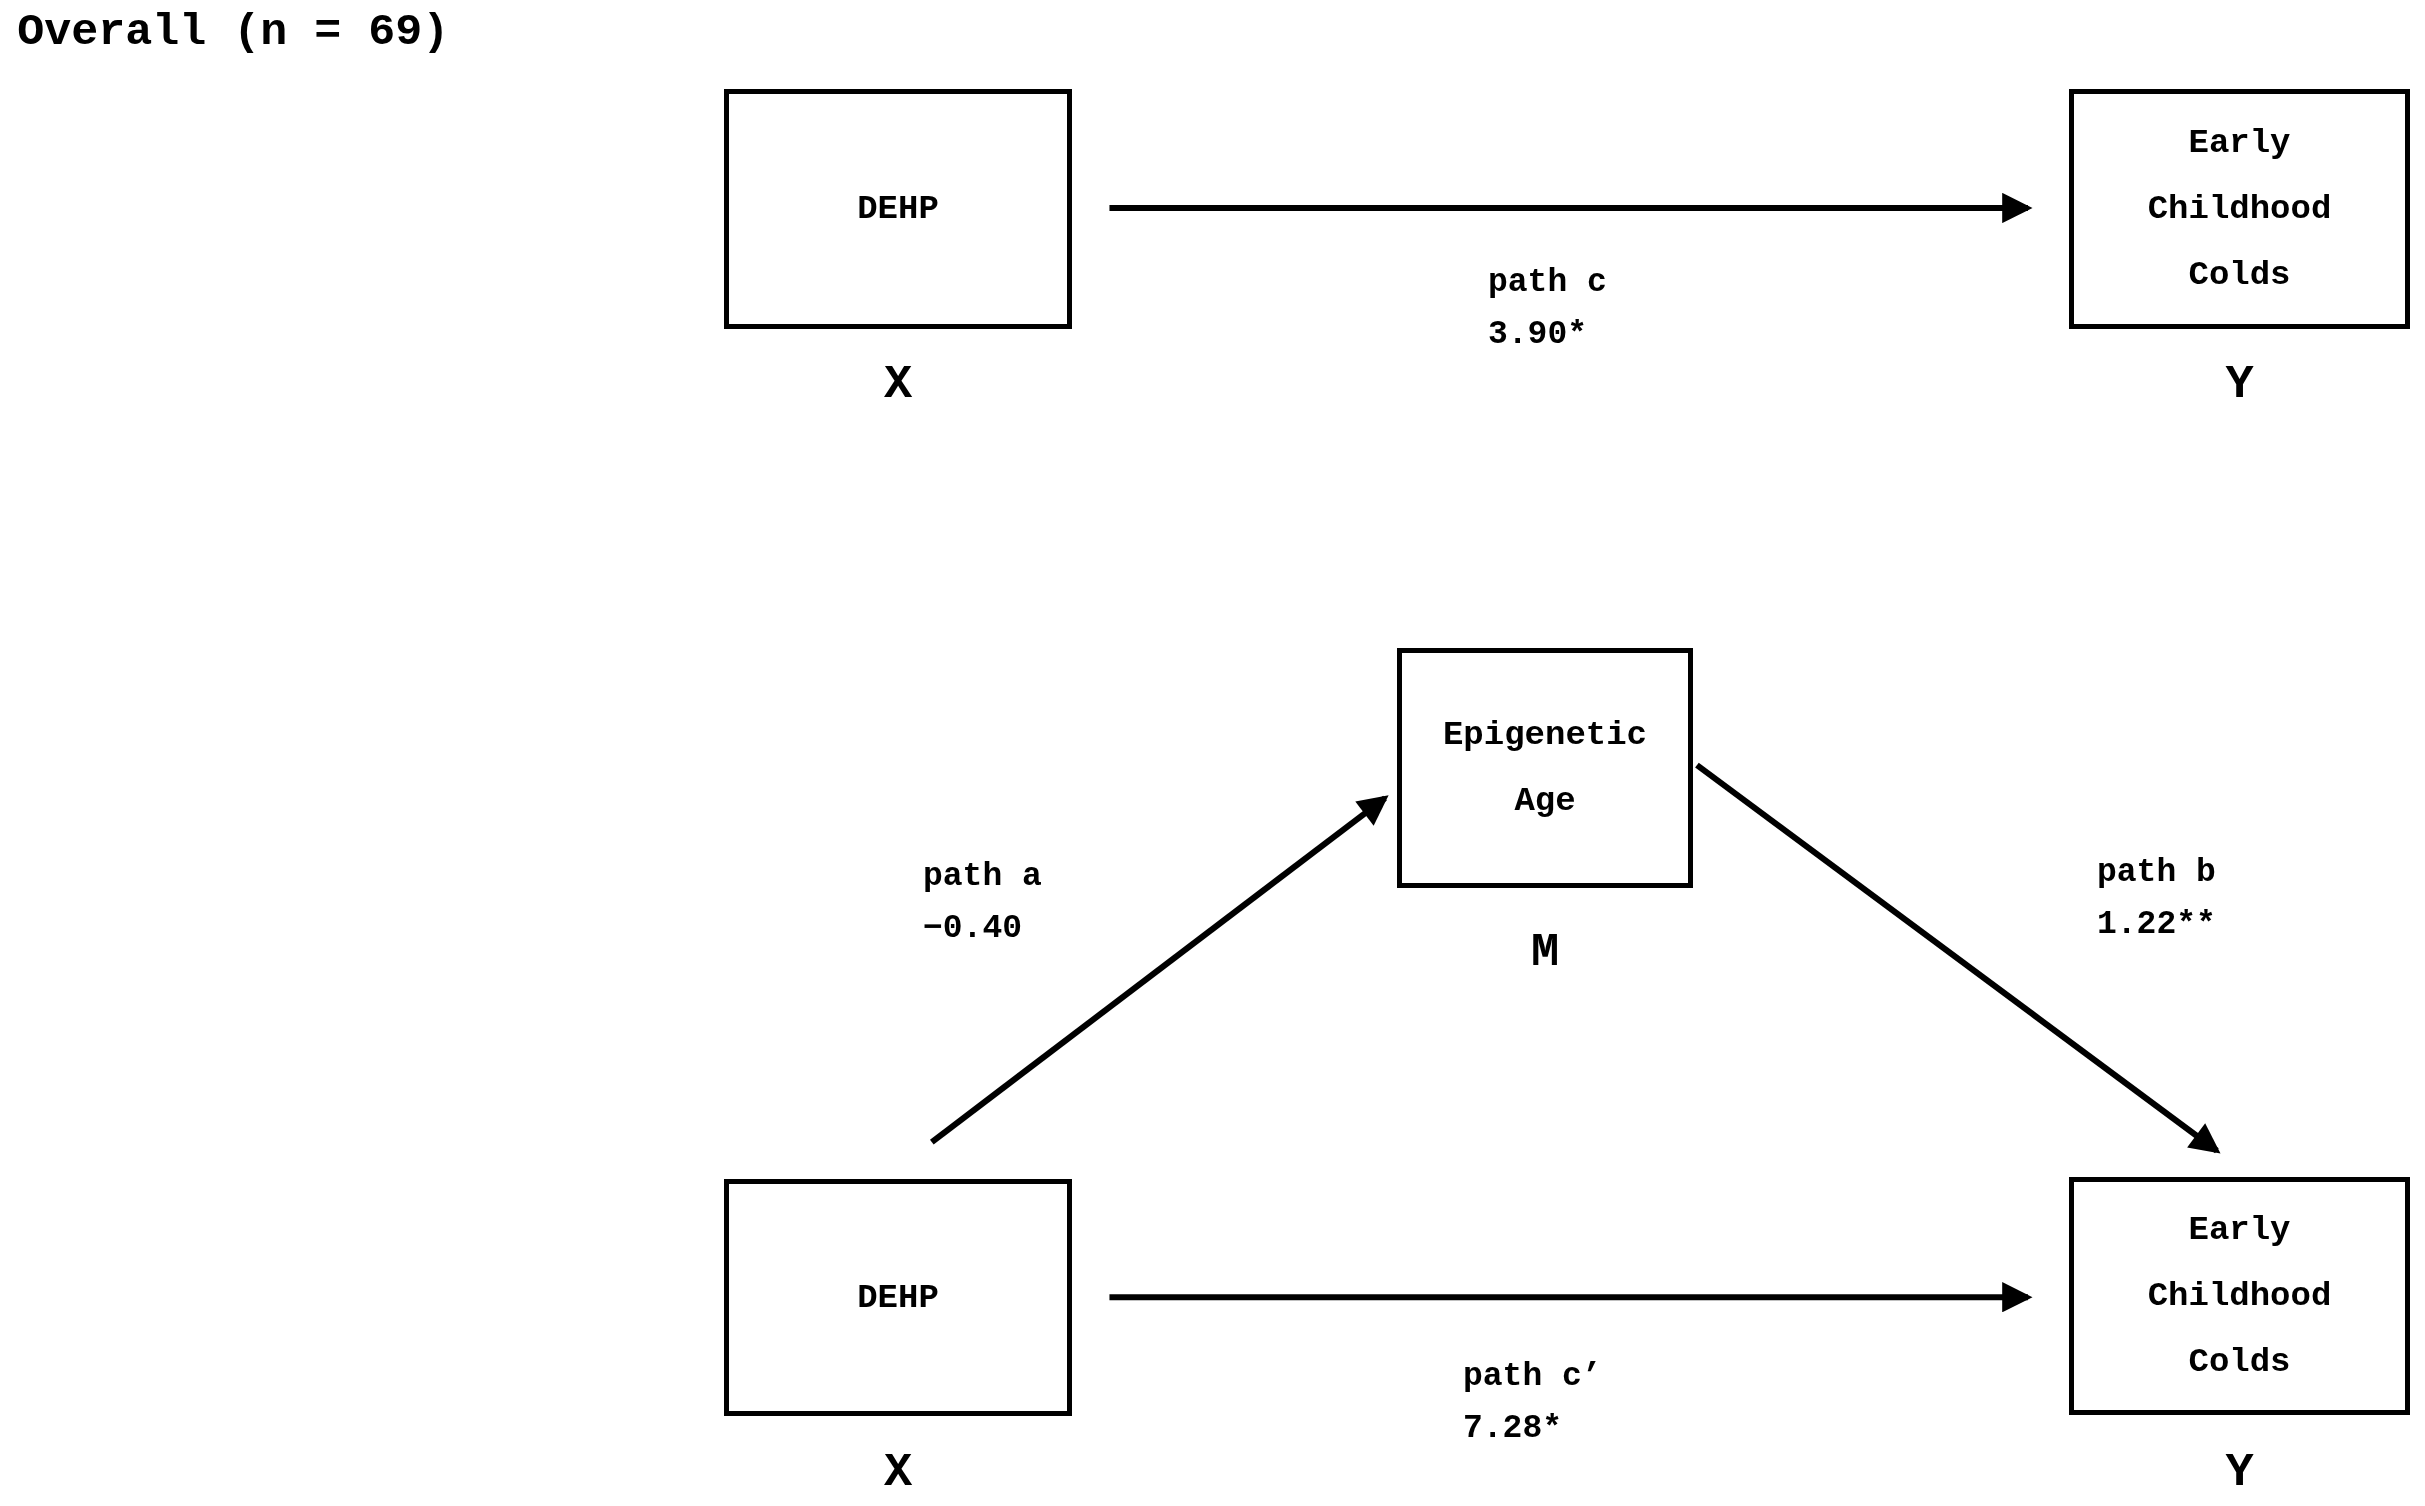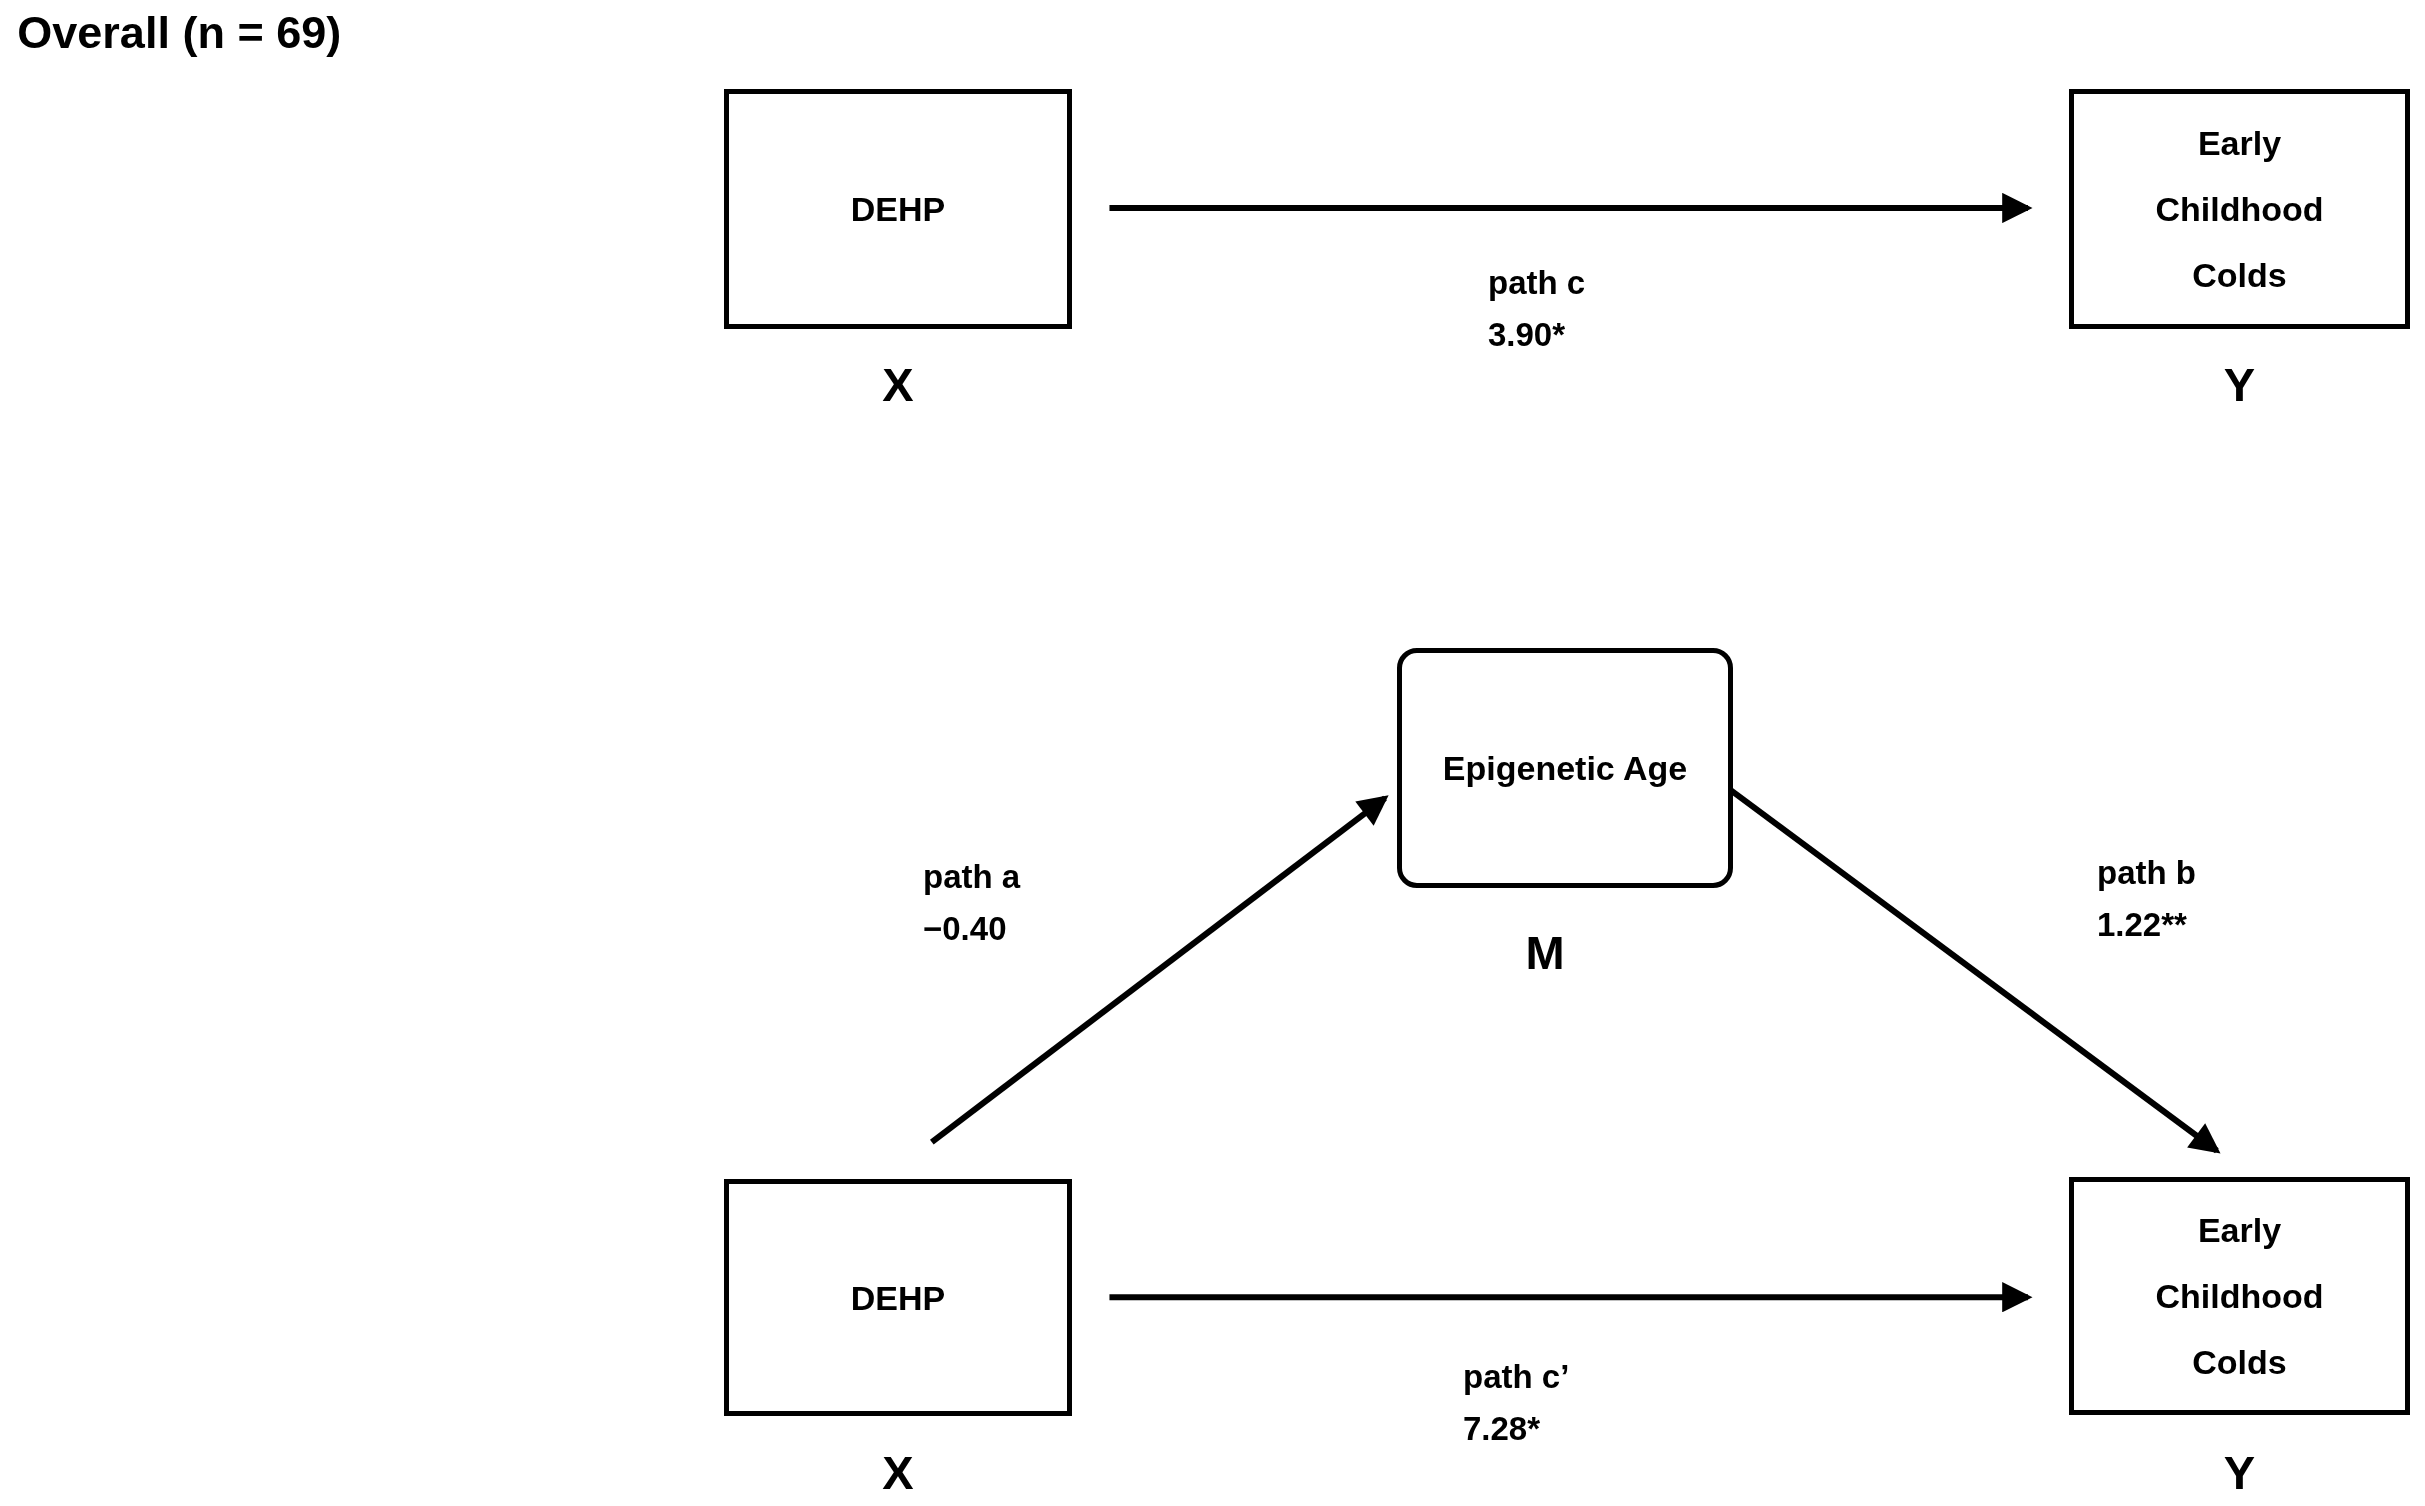--- a/index.html
+++ b/index.html
@@ -5,21 +5,21 @@
   html, body {
     margin: 0;
     padding: 0;
     background: #ffffff;
   }
   .canvas {
     position: relative;
     width: 2426px;
     height: 1506px;
     background: #ffffff;
-    font-family: Liberation Sans, sans-serif;
+    font-family: Liberation Mono, monospace;
     color: #000000;
     overflow: hidden;
   }
   .figure-title {
     position: absolute;
     left: 17.3px;
     top: 7px;
     font-size: 45px;
     font-weight: bold;
     line-height: 1.15;
@@ -61,21 +61,21 @@
     position: absolute;
     left: 0;
     top: 0;
     width: 2426px;
     height: 1506px;
     pointer-events: none;
   }
   
   .box-x-top     { left: 724px;  top: 89px;  width: 348px; height: 240px; }
   .box-y-top     { left: 2069px; top: 89px;  width: 341px; height: 240px; }
-  .box-m         { left: 1397px; top: 648px;  width: 336px; height: 240px; border-radius: 20px; }
+  .box-m         { left: 1397px; top: 648px;  width: 296px; height: 240px; }
   .box-x-bottom  { left: 724px;  top: 1179px; width: 348px; height: 237px; }
   .box-y-bottom  { left: 2069px; top: 1177px; width: 341px; height: 238px; }
   
   .role-x-top    { left: 724px;  top: 361px;  width: 348px; }
   .role-y-top    { left: 2069px; top: 361px;  width: 341px; }
   .role-m        { left: 1397px; top: 929px; width: 296px; }
   .role-x-bottom { left: 724px;  top: 1449px; width: 348px; }
   .role-y-bottom { left: 2069px; top: 1449px; width: 341px; }
   
   .label-path-c       { left: 1488px; top: 257px;  }

